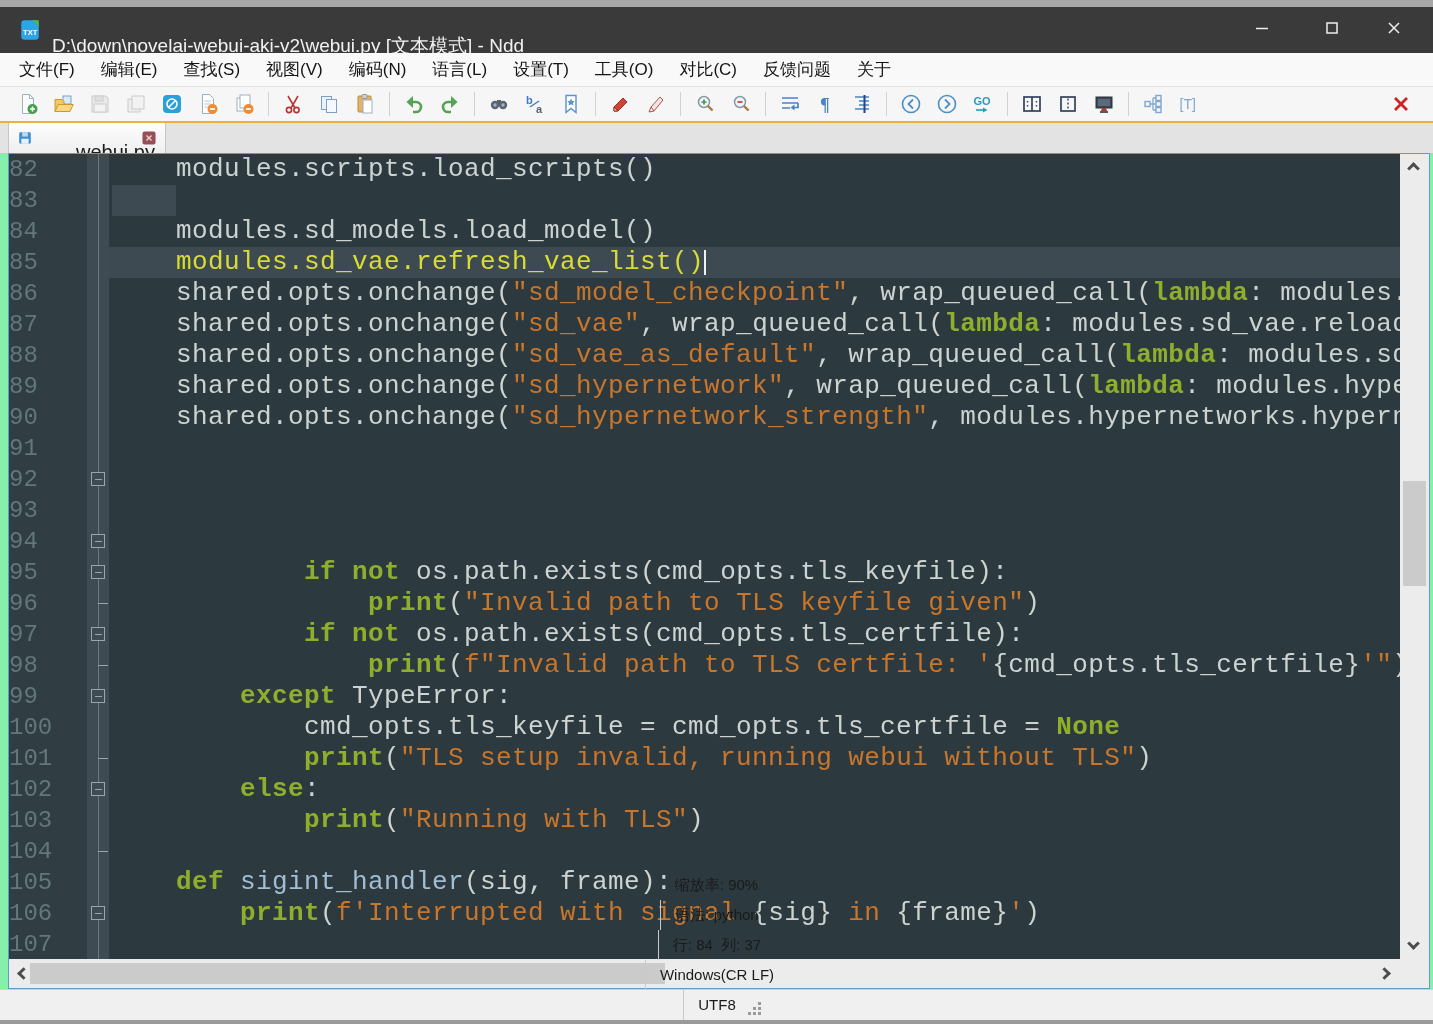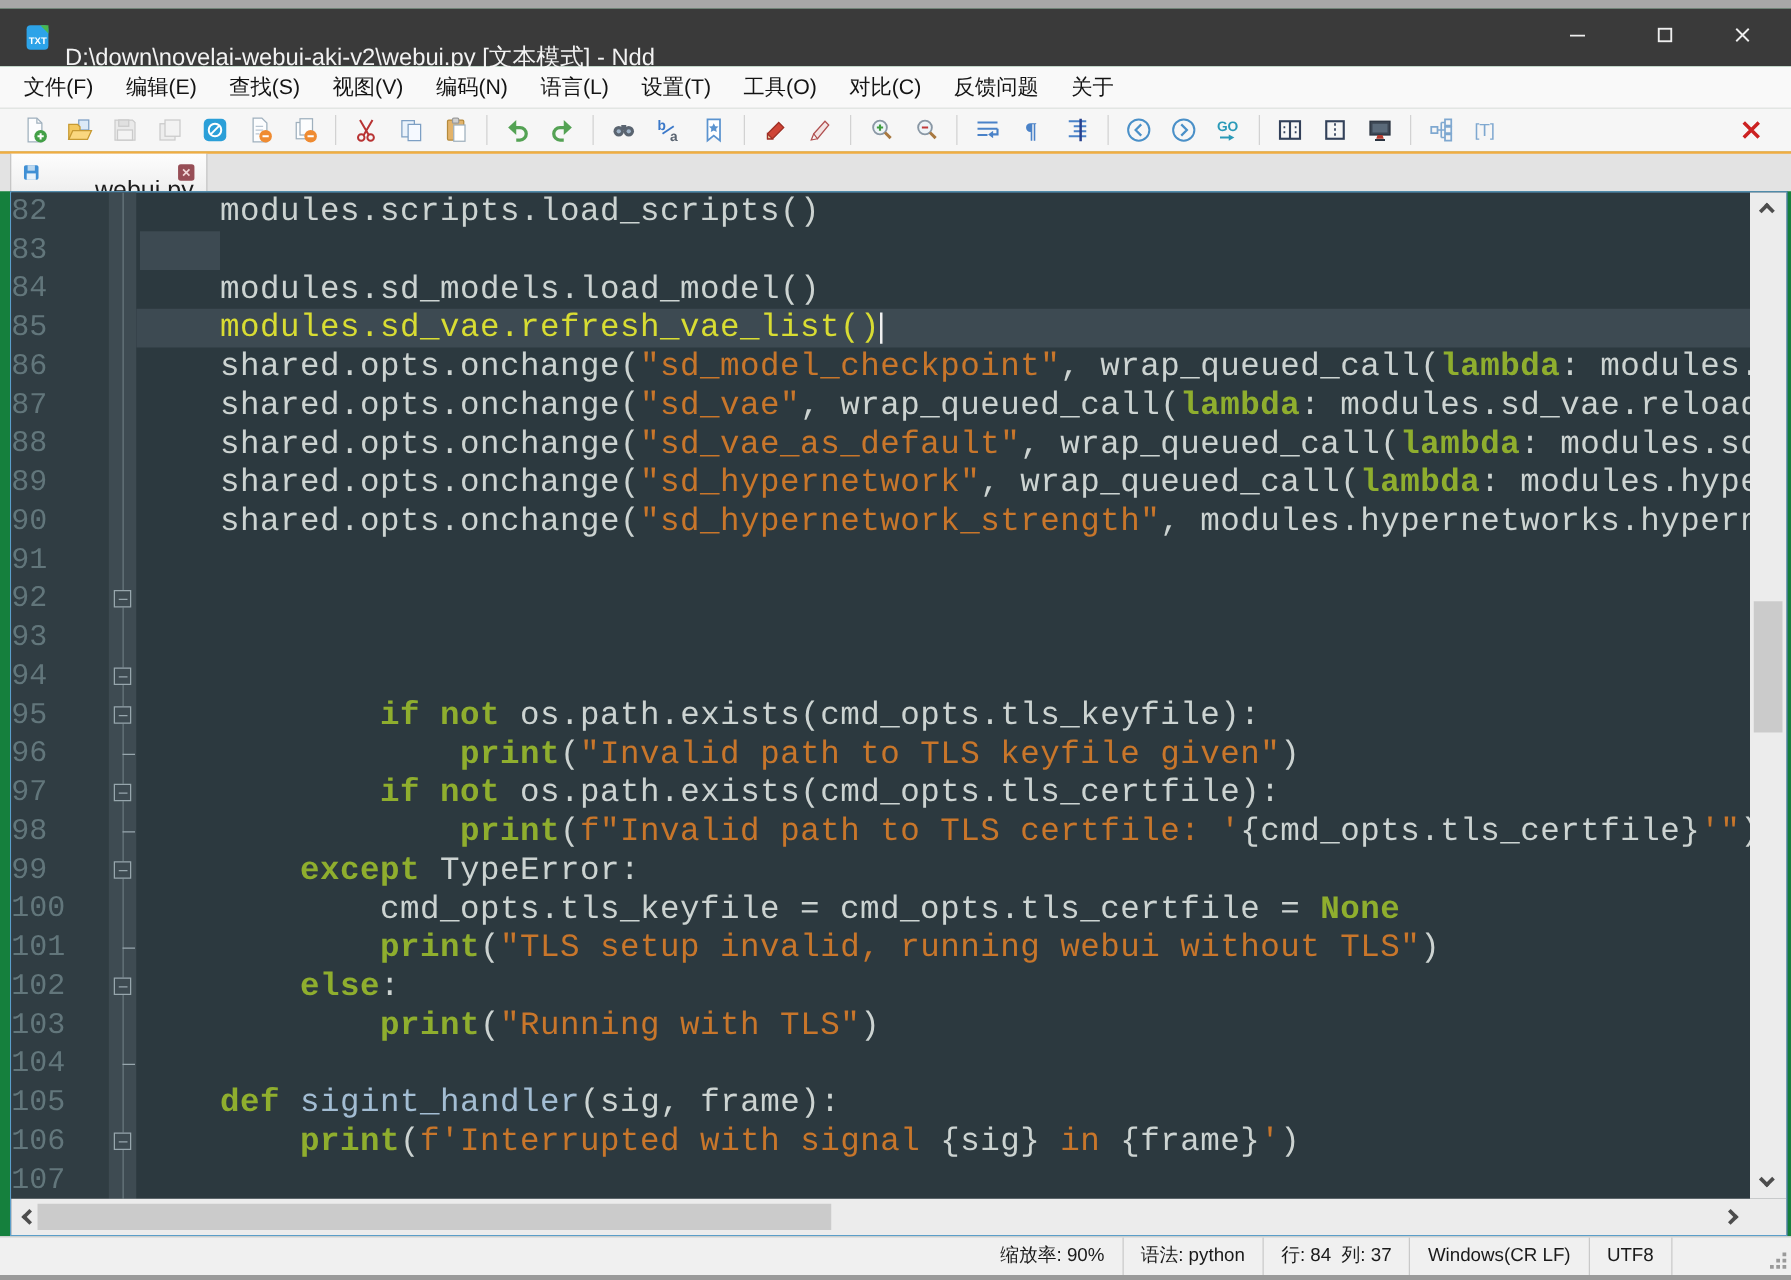--- a/index.html
+++ b/index.html
@@ -1,17 +1,17 @@
 <!DOCTYPE html>
 <html><head>
 <meta charset="utf-8">
 <style>
   html,body{margin:0;padding:0;background:#d4d0c8;}
   *{box-sizing:border-box;}
-  .win{position:relative;width:1433px;height:1024px;background:#15803d;
+  .win{position:relative;width:1433px;height:1024px;background:#86efac;
        font-family:"Liberation Sans",sans-serif;outline:1px solid #8e8e8e;overflow:hidden;}
   
   .top-edge{position:absolute;left:0;top:0;width:100%;height:7px;background:#a7a7a7;}
   .bottom-edge{position:absolute;left:0;top:1020px;width:100%;height:4px;background:#9a9a9a;}
 
   
   .titlebar{position:absolute;left:0;top:7px;width:100%;height:46px;background:#3a3a3a;color:#f2f2f2;}
   .title-icon{position:absolute;left:18px;top:11px;width:24px;height:24px;}
   .title-text{position:absolute;left:52px;top:26px;font-size:19px;white-space:nowrap;}
   .winbtn{position:absolute;top:0;width:62px;height:46px;display:flex;align-items:center;justify-content:center;}
@@ -73,21 +73,21 @@
   .chev{position:absolute;width:9px;height:9px;border-left:3px solid #4d4d4d;border-bottom:3px solid #4d4d4d;}
   .chev-left{left:10px;top:10px;transform:rotate(45deg);}
   .hscroll .chev-r2{position:absolute;right:40px;top:10px;width:9px;height:9px;
       border-left:3px solid #4d4d4d;border-bottom:3px solid #4d4d4d;transform:rotate(225deg);}
   .vscroll .chev-up{left:9px;top:10px;transform:rotate(135deg);}
   .vscroll .chev-down{left:9px;top:785px;transform:rotate(-45deg);}
 
   
   .statusbar{position:absolute;left:0;top:989px;width:100%;height:31px;background:#f0f0f0;
              border-top:1px solid #cfcfcf;display:flex;justify-content:flex-end;align-items:center;
-             font-size:15px;color:#1a1a1a;}
+             font-size:15px;color:#1a1a1a;flex-direction:column;}
   .sseg{padding:0 14px;border-left:1px solid #c9c9c9;line-height:30px;white-space:pre;}
   .sseg:first-child{border-left:none;}
   .sspacer{width:96px;height:30px;border-left:1px solid #c9c9c9;position:relative;}
   .grip{position:absolute;right:4px;bottom:5px;width:3px;height:3px;background:#9a9a9a;
         box-shadow:-5px 0 #9a9a9a,0 -5px #9a9a9a,-10px 0 #9a9a9a,-5px -5px #9a9a9a,0 -10px #9a9a9a;}
 </style>
 </head>
 <body>
 
 <div class="win">

